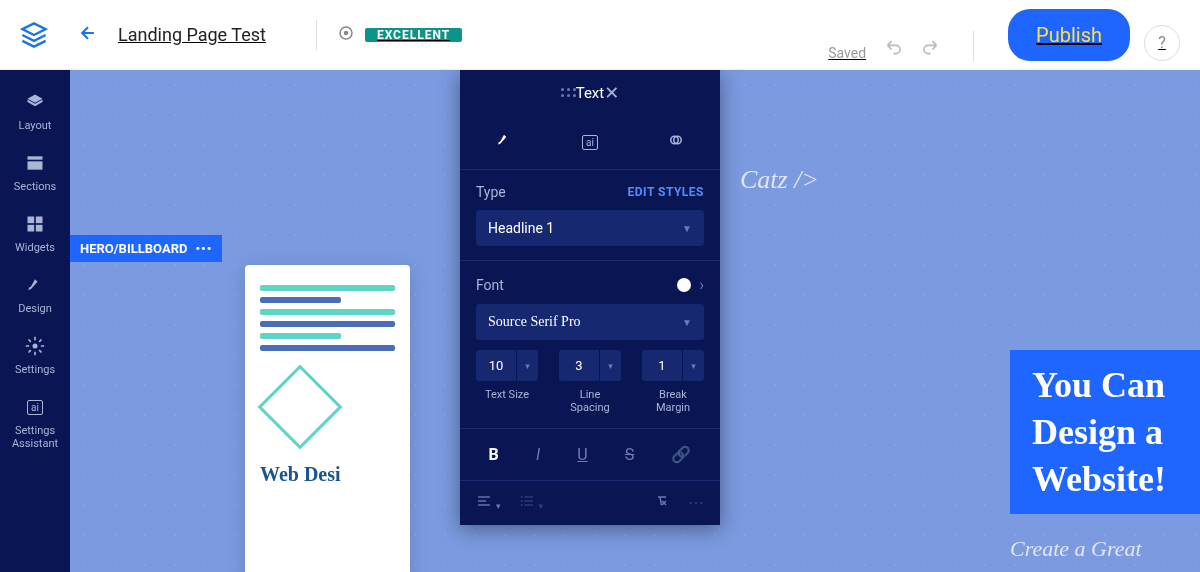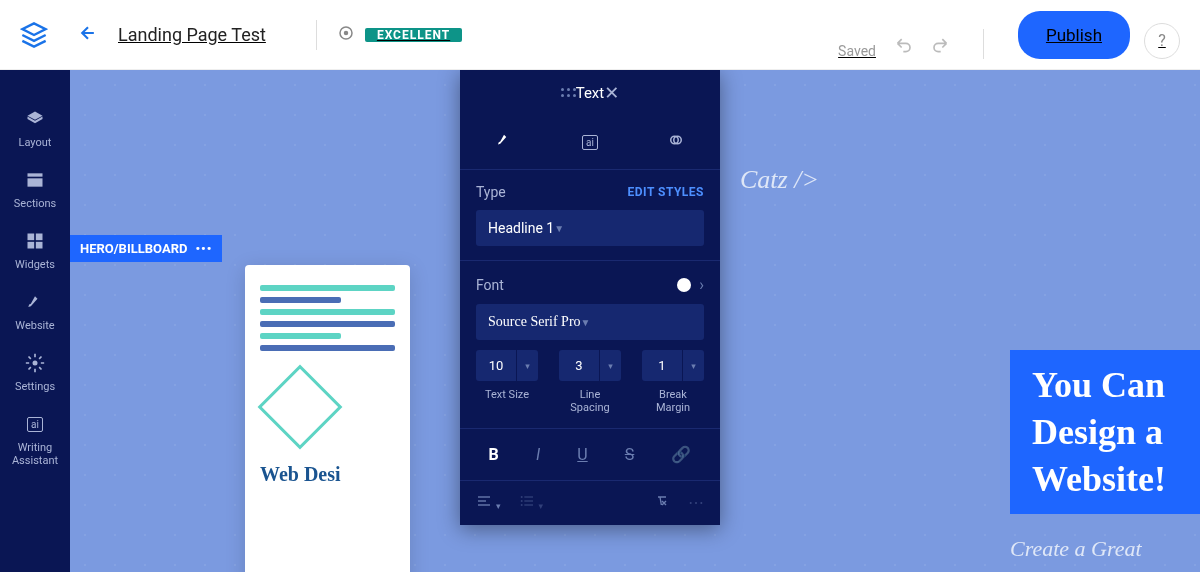--- a/index.html
+++ b/index.html
@@ -9,25 +9,25 @@
 .logo { width: 28px; height: 28px; color: #1a73e8; margin-right: 30px; }
 .back-arrow { color: #1a73e8; margin-right: 20px; cursor: pointer; }
 .page-title { font-size: 18px; color: #222; font-weight: 400; margin-right: 30px; }
 .divider { width: 1px; height: 30px; background: #ddd; margin: 0 20px; }
 .quality-icon { color: #888; margin-right: 10px; }
 .excellent-badge { background: #0d9488; color: #fff; padding: 0 12px; font-size: 12px; font-weight: 700; letter-spacing: 1px; border-radius: 2px; }
 .topbar-right { margin-left: auto; display: flex; align-items: flex-end; gap: 14px; }
 .saved-text { color: #999; font-size: 14px; margin-right: 5px; }
 .history-btn { color: #bbb; cursor: pointer; }
 .preview-btn { background: #eee; color: #333; border: none; padding: 10px 28px; border-radius: 22px; font-size: 15px; cursor: pointer; }
-.publish-btn { background: #1e66ff; color: #000000; border: none; padding: 14px 28px; border-radius: 22px; font-size: 17px; cursor: pointer; }
+.publish-btn { background: #1e66ff; color: #fde047; border: none; padding: 14px 28px; border-radius: 22px; font-size: 20px; cursor: pointer; }
 .help-btn { width: 36px; height: 36px; border-radius: 50%; border: 1px solid #ddd; background: #fff; color: #888; font-size: 16px; display: flex; align-items: center; justify-content: center; cursor: pointer; }
 
 .main { display: flex; height: 502px; }
-.sidebar { width: 70px; background: #0a1654; color: #aab4d6; display: flex; flex-direction: column; align-items: center; padding-top: 28px; }
+.sidebar { width: 70px; background: #0a1654; color: #aab4d6; display: flex; flex-direction: column; align-items: center; padding-top: 11px; }
 .sidebar-item { display: flex; flex-direction: column; align-items: center; gap: 6px; padding: 10px 0; cursor: pointer; font-size: 11px; width: 100%; }
 .sidebar-icon { width: 22px; height: 22px; display: flex; align-items: center; justify-content: center; }
 
 .canvas { flex: 1; background: #7b9ae0; position: relative; overflow: hidden; }
 .canvas::before { content: ''; position: absolute; inset: 0; background-image: radial-gradient(circle, rgba(255,255,255,0.08) 1px, transparent 1px); background-size: 30px 30px; }
 
 .hero-label { position: absolute; top: 165px; left: 0; background: #1e66ff; color: #fff; padding: 6px 10px; font-size: 13px; font-weight: 700; display: flex; align-items: center; gap: 8px; z-index: 5; }
 .hero-label-dots { letter-spacing: 1px; cursor: pointer; }
 
 .hero-section { position: absolute; top: 195px; left: 0; right: 0; height: 400px; display: flex; }
@@ -50,21 +50,21 @@
 .drag-dots span { width: 3px; height: 3px; background: #6b7db0; border-radius: 50%; }
 .panel-title { font-size: 15px; }
 .panel-close { color: #aab4d6; cursor: pointer; font-size: 18px; }
 .panel-tabs { display: flex; justify-content: space-around; padding: 10px 0; border-bottom: 1px solid #1a2970; }
 .panel-tab { color: #aab4d6; cursor: pointer; padding: 6px 12px; }
 .panel-tab.active { color: #fff; }
 .panel-section { padding: 14px 16px; border-bottom: 1px solid #1a2970; }
 .panel-row { display: flex; align-items: center; justify-content: space-between; margin-bottom: 10px; }
 .panel-label { font-size: 14px; color: #aab4d6; }
 .edit-styles { color: #4d8fff; font-size: 12px; font-weight: 700; letter-spacing: 0.5px; cursor: pointer; }
-.panel-select { width: 100%; background: #162870; border: none; color: #fff; padding: 10px 12px; font-size: 14px; border-radius: 3px; display: flex; justify-content: flex-start; align-items: center; cursor: pointer; }
+.panel-select { width: 100%; background: #162870; border: none; color: #fff; padding: 10px 12px; font-size: 14px; border-radius: 3px; display: flex; justify-content: space-between; align-items: center; cursor: pointer; }
 .panel-select .caret { color: #6b7db0; font-size: 10px; }
 .font-indicator { display: flex; align-items: center; gap: 8px; }
 .color-dot { width: 14px; height: 14px; background: #fff; border-radius: 50%; }
 .chevron { color: #6b7db0; }
 .spinner-row { display: flex; gap: 21px; margin-top: 10px; }
 .spinner-group { flex: 1; display: flex; flex-direction: column; align-items: center; gap: 7px; }
 .spinner { display: flex; width: 100%; }
 .spinner-val { flex: 1; background: #162870; color: #fff; text-align: center; padding: 8px 4px; font-size: 13px; border-radius: 3px 0 0 3px; }
 .spinner-btns { width: 22px; background: #162870; border-left: 1px solid #0a1654; display: flex; align-items: center; justify-content: center; color: #6b7db0; font-size: 9px; border-radius: 0 3px 3px 0; cursor: pointer; }
 .spinner-label { font-size: 11px; color: #aab4d6; text-align: center; line-height: 1.2; }
@@ -144,36 +144,36 @@
           </svg>
         </div>
       <span>Widgets</span>
     </div>
     <div class="sidebar-item">
       <div class="sidebar-icon">
           <svg viewBox="0 0 24 24" width="20" height="20" fill="currentColor">
             <path d="M7 14l5-9 3 3-8 9-3 1 1-3 2-1z"></path>
           </svg>
         </div>
-      <span>Website</span>
+      <span>Design</span>
     </div>
     <div class="sidebar-item">
       <div class="sidebar-icon">
           <svg viewBox="0 0 24 24" width="20" height="20" fill="currentColor">
             <circle cx="12" cy="12" r="3"></circle>
             <path d="M12 1v4M12 19v4M4.2 4.2l2.8 2.8M17 17l2.8 2.8M1 12h4M19 12h4M4.2 19.8L7 17M17 7l2.8-2.8" stroke="currentColor" stroke-width="2"></path>
           </svg>
         </div>
       <span>Settings</span>
     </div>
     <div class="sidebar-item">
       <div class="sidebar-icon">
           <span style="border:1px solid currentColor;padding:1px 3px;font-size:10px;border-radius:2px">ai</span>
         </div>
-      <span style="text-align:center">Writing Assistant</span>
+      <span style="text-align:center">Settings Assistant</span>
     </div>
   </div>
 
   <div class="canvas">
     <div class="brand-tag">Catz /&gt;</div>
 
     <div class="hero-label">
       <span>HERO/BILLBOARD</span>
       <span class="hero-label-dots">•••</span>
     </div>

